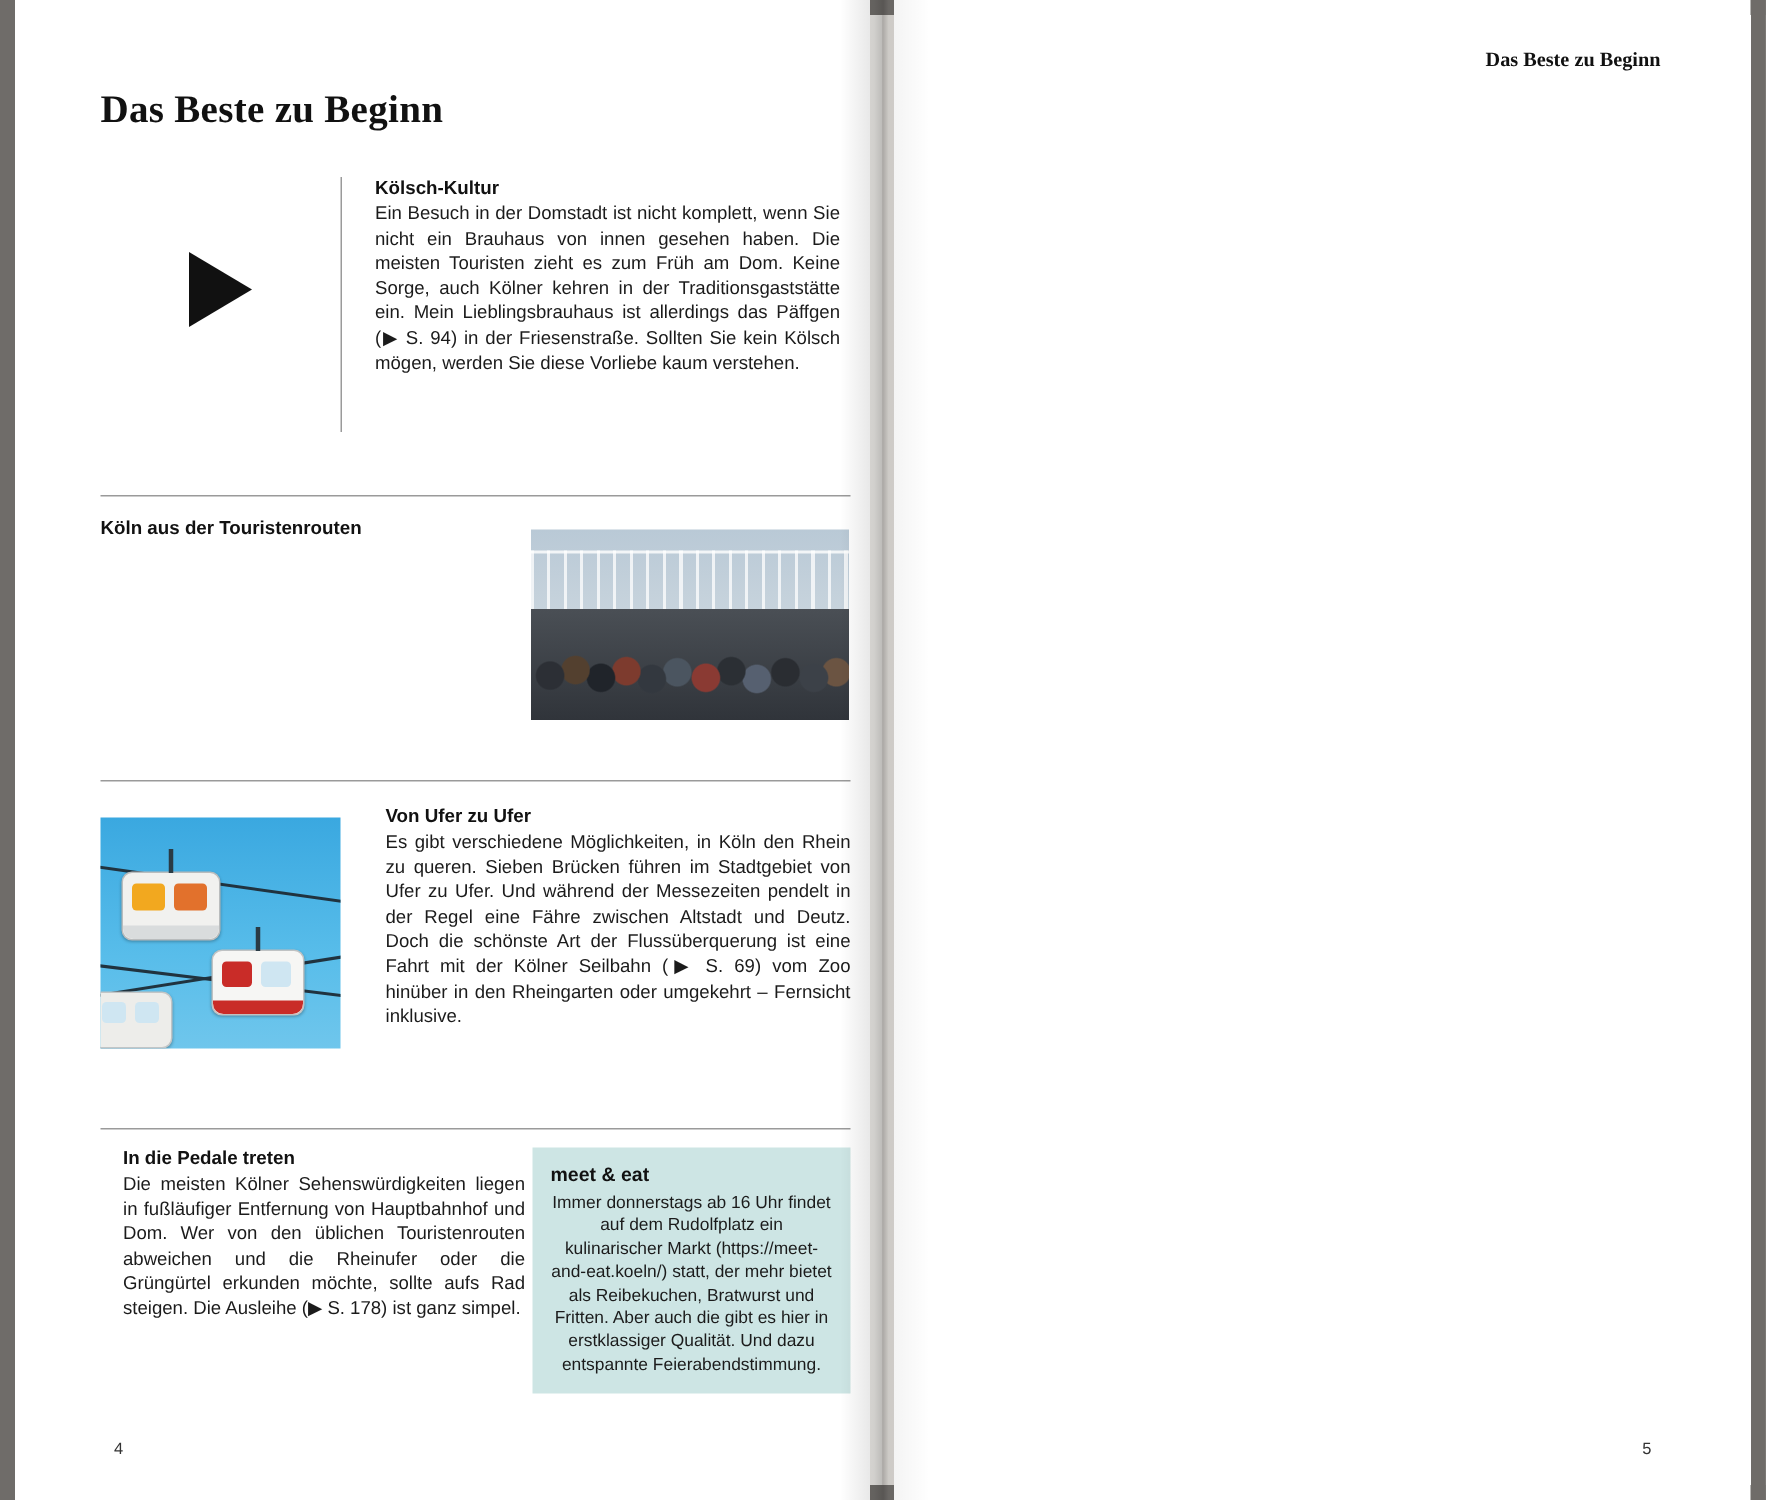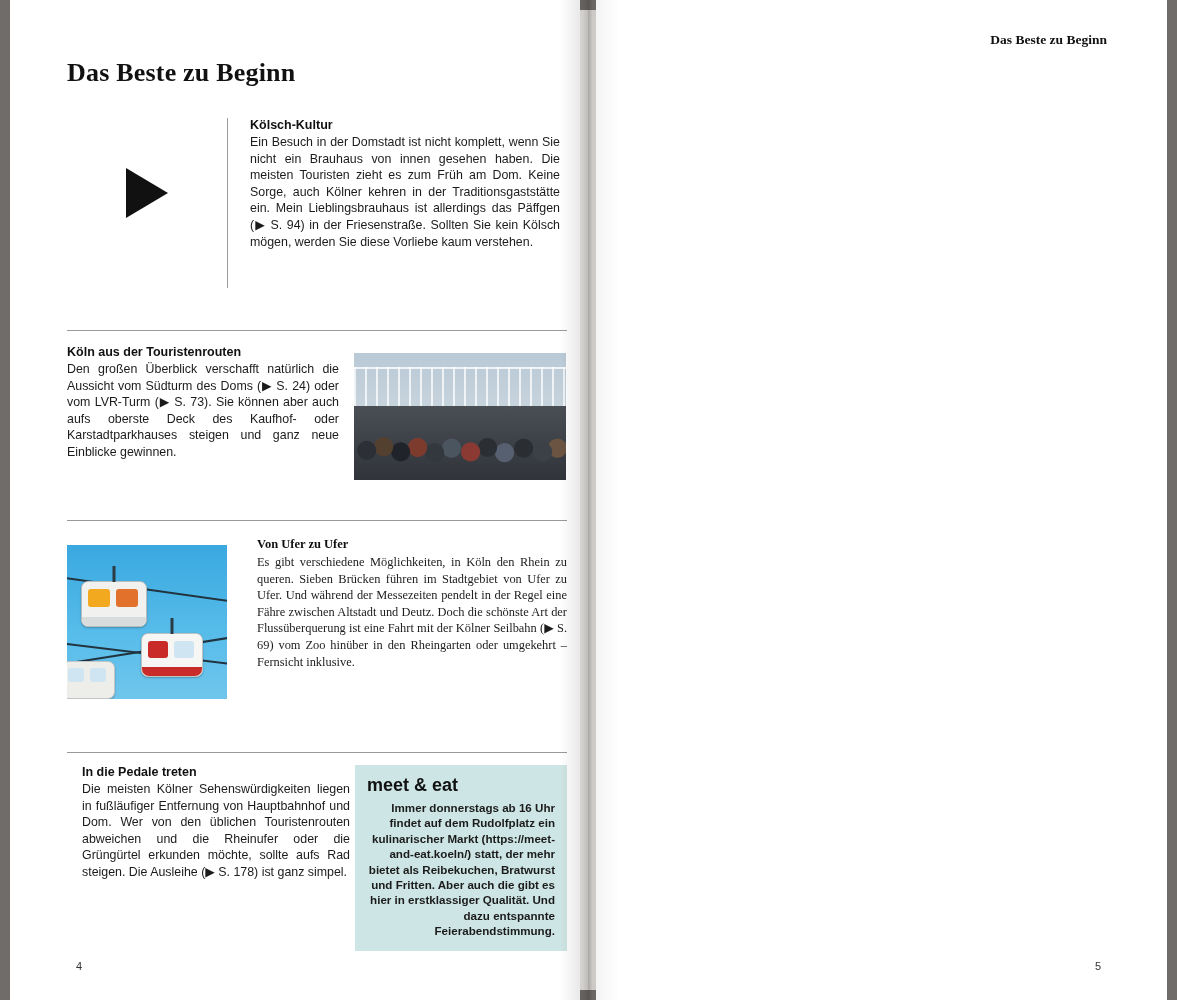--- a/index.html
+++ b/index.html
@@ -63,22 +63,22 @@
   #vogel .pic{position:absolute;left:287px;top:8px;width:212px;height:127px;}
 
   #rule2{position:absolute;left:57px;top:520px;width:500px;}
   #ufer{position:absolute;left:57px;top:537px;width:500px;}
   #ufer .pic{position:absolute;left:0;top:8px;width:160px;height:154px;}
   #ufer .txt{position:absolute;left:190px;top:0;width:310px;}
 
   #rule3{position:absolute;left:57px;top:752px;width:500px;}
   #pedale{position:absolute;left:72px;top:765px;width:268px;}
   #meeteat{position:absolute;left:345px;top:765px;width:212px;background:#cde5e4;padding:10px 12px 12px 12px;box-sizing:border-box;}
-  #meeteat .mh{font-size:18px;font-weight:700;color:#111;margin-bottom:4px;}
-  #meeteat .body-sm{text-align:right;font-weight:bold;}
+  #meeteat .mh{font-size:13px;font-weight:700;color:#111;margin-bottom:4px;}
+  #meeteat .body-sm{text-align:center;}
   #folio-left{position:absolute;left:66px;top:960px;}
 
   
   #rhead{position:absolute;right:60px;top:32px;}
   #folio-right{position:absolute;right:66px;top:960px;}
 
   
   .photo{position:relative;overflow:hidden;background:#9fb3c4;}
   .sky-deck{background:linear-gradient(180deg,#b9c9d6 0%,#c8d4dd 45%,#9aa4a8 46%,#8d969a 100%);}
   .sky-deck .rail{
@@ -131,31 +131,30 @@
         <div class="sub">Kölsch-Kultur</div>
         <div class="body">Ein Besuch in der Domstadt ist nicht komplett, wenn Sie nicht ein Brauhaus von innen gesehen haben. Die meisten Touristen zieht es zum Früh am Dom. Keine Sorge, auch Kölner kehren in der Traditionsgaststätte ein. Mein Lieblingsbrauhaus ist allerdings das Päffgen (▶ S. 94) in der Friesenstraße. Sollten Sie kein Kölsch mögen, werden Sie diese Vorliebe kaum verstehen.</div>
       </div>
     </div>
 
     <div id="rule1" class="rule"></div>
 
     <div id="vogel">
       <div class="txt">
         <div class="sub">Köln aus der Touristenrouten</div>
-        <div class="body">Den großen Überblick verschafft natürlich die Aussicht vom Südturm des Doms (▶ S. 24) oder vom LVR-Turm (▶ S. 73). Sie können aber auch aufs oberste Deck des Kaufhof- oder Karstadtparkhauses steigen und ganz neue Einblicke gewinnen.</div>
       </div>
       <div class="pic photo sky-deck">
         <div class="rail"></div>
         <div class="crowd"></div>
       </div>
     </div>
 
     <div id="rule2" class="rule"></div>
 
-    <div id="ufer" style="height:200px;font-family:Liberation Serif, serif;">
+    <div id="ufer" style="height:200px;">
       <div class="pic photo cable">
         <div class="wire" style="top:30px;transform:rotate(8deg);"></div>
         <div class="wire" style="top:96px;transform:rotate(7deg);"></div>
         <div class="wire" style="top:120px;transform:rotate(-9deg);"></div>
         <div class="gond" style="left:14px;top:36px;width:64px;height:44px;background:#f1f1ef;border:1px solid #b9bcbd;">
           <div class="hanger"></div>
           <div class="win" style="left:6px;top:7px;width:22px;height:18px;background:#f2a81f;"></div>
           <div class="win" style="left:34px;top:7px;width:22px;height:18px;background:#e2712c;"></div>
           <div style="position:absolute;left:0;bottom:0;width:100%;height:9px;background:#d9dcdd;border-radius:0 0 7px 7px;"></div>
         </div>

